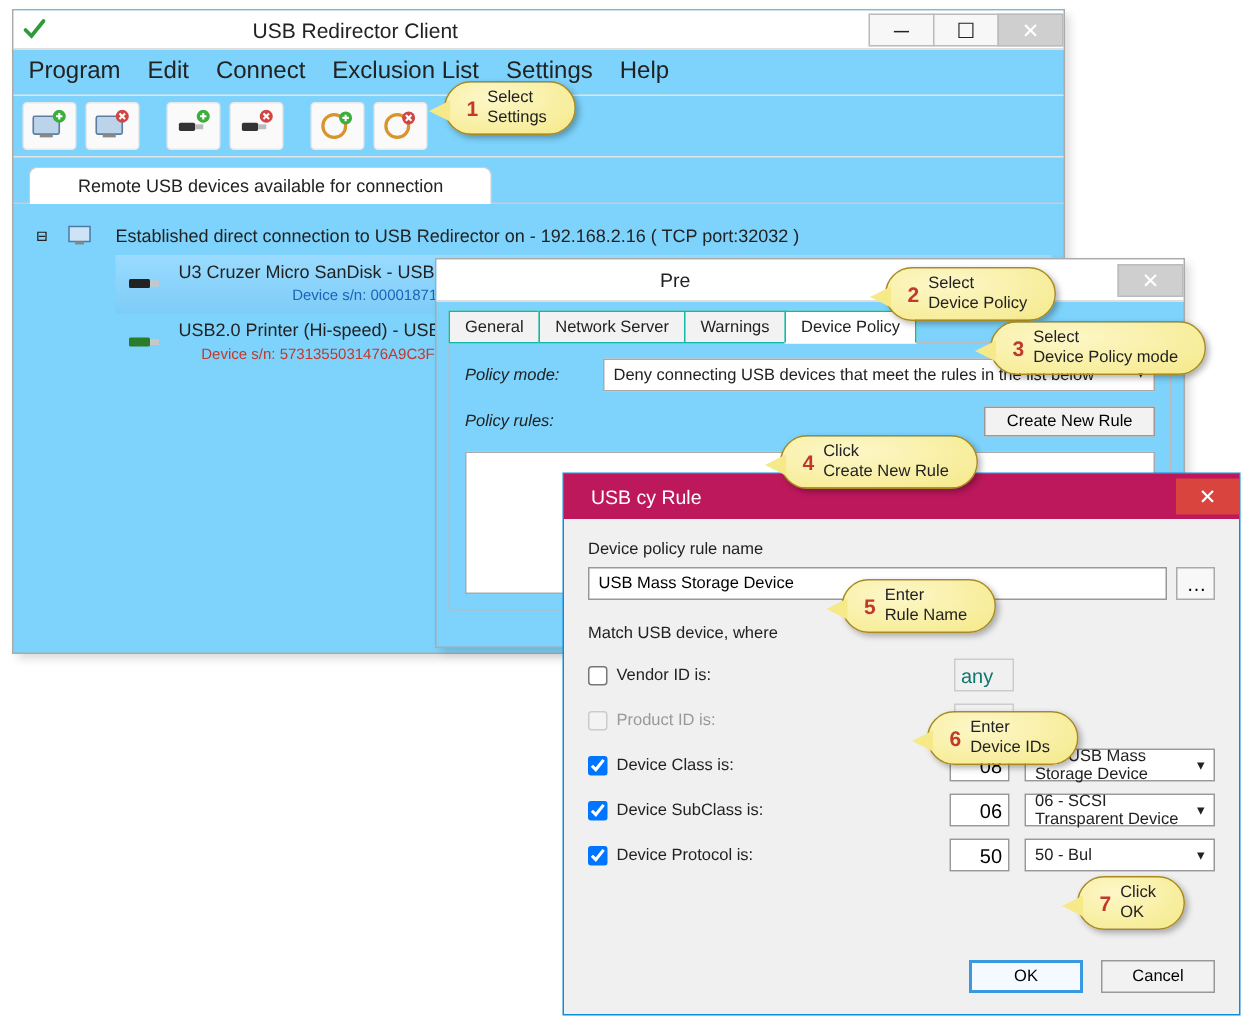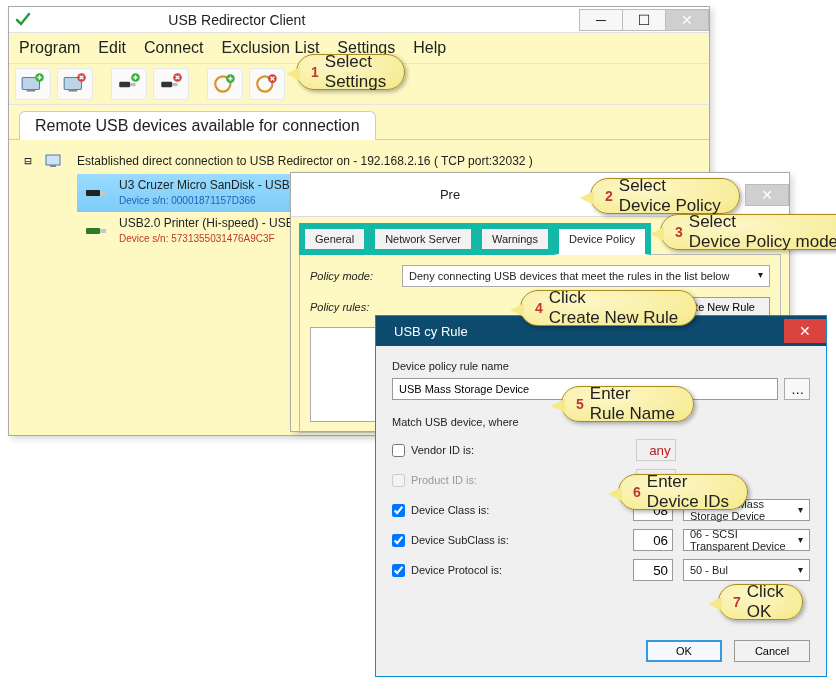--- a/index.html
+++ b/index.html
@@ -1,80 +1,80 @@
 <!DOCTYPE html>
 <html><head>
 <meta charset="utf-8">
 <style>
   * { box-sizing: border-box; }
   body { margin: 0; font-family: Tahoma, "Segoe UI", Arial, sans-serif; font-size: 11px; background: #fff; color: #222; width: 836px; height: 689px; overflow: hidden; position: relative; }
-  .window { position: absolute; border: 1px solid #aaa; background: #fef9c3; box-shadow: 3px 3px 6px rgba(0,0,0,0.15); }
+  .window { position: absolute; border: 1px solid #aaa; background: #7dd3fc; box-shadow: 3px 3px 6px rgba(0,0,0,0.15); }
   .titlebar { display:flex; align-items:center; background:#fff; height:26px; padding-left:6px; border-bottom:1px solid #e0e0e0; }
   .titlebar .title { font-size:14px; margin: 0 auto; }
   .winbtns { margin-left:auto; display:flex; }
   .winbtn { width:44px; height:22px; display:flex; align-items:center; justify-content:center; font-size:14px; border:1px solid #bbb; margin-left:-1px; background:#f7f7f7;}
   .winbtn.close { background:#cfcfcf; color:#fff; }
   .menubar { display:flex; gap:14px; padding:4px 8px; border-bottom:1px solid #e4e4e4; font-size:16px;}
   .menubar span { padding:2px 2px; }
   .toolbar { display:flex; gap:6px; padding:4px 6px; border-bottom:1px solid #e4e4e4;}
   .tbtn { width:36px; height:32px; border:1px solid #e8e8e8; border-radius:3px; display:flex; align-items:center; justify-content:center; position:relative; background:#fafafa;}
   .tbtn svg { width:26px; height:22px;}
   .tab-header { padding:6px 10px 0; }
-  .tab-header .tab { display:inline-block; padding:5px 15px; border:1px solid #ccc; border-bottom:none; border-radius:6px 6px 0 0; background:#fff; font-size:16px;}
+  .tab-header .tab { display:inline-block; padding:5px 32px; border:1px solid #ccc; border-bottom:none; border-radius:6px 6px 0 0; background:#fff; font-size:12px;}
   .tab-body { border-top:1px solid #ccc; margin-top:-1px; padding:8px 8px;}
   .tree { font-size:12px; }
   .tree-row { display:flex; align-items:center; padding:4px 6px; gap:8px; }
   .tree-row.sel { background: linear-gradient(#9adbff,#7dccf7); }
   .tree-icon { width:28px; height:18px; display:flex; align-items:center; justify-content:center;}
-  .tree-text { line-height:1.25; }
+  .tree-text { line-height:1.25;text-align:center; }
   .sn { font-size:10px; }
   .sn.blue { color:#1a63b8;}
   .sn.red { color:#c0392b;}
   .conn-parent { font-size:12px; }
   
   .pref { position:absolute; left:290px; top:172px; width:500px; height:260px; z-index:5;}
-  .pref .titlebar { background:#fff; border-bottom:1px solid #ddd; height:44px;}
+  .pref .titlebar { background:#fff; border-bottom:1px solid #ddd; height:28px;}
   .pref .title { font-size:13px; }
   .pref .winbtn.close { background:#cfcfcf; color:#fff;}
   .tabs-row { display:flex; padding:6px 8px 0 8px;}
-  .ptab { padding:4px 10px; border:6px solid #14b8a6; font-size:11px; background:#f2f2f2; margin-right:-1px;}
+  .ptab { padding:4px 10px; border:1px solid #14b8a6; font-size:11px; background:#f2f2f2; margin-right:-1px;}
   .ptab.active { background:#fff; border-bottom:1px solid #fff; position:relative; z-index:1;}
   .pbody { border:1px solid #bbb; margin:0 8px 8px; padding:10px 10px; margin-top:-1px;}
   .formrow { display:flex; align-items:center; margin-bottom:10px; gap:10px;}
   .formrow label { width:82px;font-style:italic; }
   .sel-wide { flex:1; height:22px; border:1px solid #aaa; background:#fff; padding:0 18px 0 6px; display:flex; align-items:center; position:relative;}
   .sel-wide:after { content:"▾"; position:absolute; right:6px; top:3px; font-size:10px; }
   .btn { border:1px solid #999; background:#f2f2f2; padding:3px 14px; font-size:11px;}
   .rulesbox { border:1px solid #aaa; height:95px; background:#fff;}
   
   .ruledlg { position:absolute; left:375px; top:315px; width:452px; height:362px; z-index:10; border:1px solid #0a8ed9;}
-  .ruledlg .titlebar { background:#0c4a6e; color:#fff; height:30px; border-bottom:none;}
+  .ruledlg .titlebar { background:#be185d; color:#fff; height:30px; border-bottom:none;}
   .ruledlg .titlebar .title { font-weight:normal; font-size:13px; margin-left:12px; margin-right:auto;}
   .ruledlg .winbtn.close { background:#d9443f; color:#fff; width:42px; height:24px; border:none;}
   .ruledlg .body { background:#f0f0f0; padding:14px 16px 14px 16px; height:calc(100% - 30px); display:flex; flex-direction:column;}
   .lbl { font-size:11px; margin-bottom:6px; display:block;}
   .textin { width:100%; height:22px; border:1px solid #999; background:#fff; padding:0 6px; font-size:11px;}
   .flexr { display:flex; gap:6px; align-items:center;}
   .dots { width:26px; height:22px; border:1px solid #aaa; background:#f8f8f8; text-align:center;}
   .match-row { display:flex; align-items:center; margin-bottom:6px; height:24px; gap:10px;}
   .cb { width:120px; display:flex; align-items:center; gap:6px;}
   .cb input { margin:0;}
   .cb.disabled { color:#999;}
   .short { width:40px; height:22px; border:1px solid #999; text-align:right; padding:0 4px; background:#fff;}
-  .short.dis { background:#f0f0f0; color:#b91c1c; border-color:#ccc; text-align:right;}
+  .short.dis { background:#f0f0f0; color:#0f766e; border-color:#ccc; text-align:left;}
   .combo { flex:1; height:22px; border:1px solid #999; background:#fff; padding:0 18px 0 6px; display:flex; align-items:center; position:relative; font-size:11px;}
   .combo:after { content:"▾"; position:absolute; right:6px; top:4px; font-size:10px;}
   .dlg-buttons { display:flex; justify-content:flex-end; gap:12px; margin-top:auto;}
   .dlg-buttons .btn { width:76px; text-align:center;}
   .dlg-buttons .btn.ok { border:2px solid #3898e0; background:#f4faff;}
   
   .callout { position:absolute; z-index:50; display:flex; align-items:center; height:36px; border:1px solid #a88a1e; border-radius:18px; background: radial-gradient(ellipse at 35% 30%, #fdf7c8, #f5e989); box-shadow: 2px 2px 4px rgba(0,0,0,0.3); padding:0 18px 0 14px; gap:6px; white-space:nowrap;}
   .callout.left-tail:before { content:""; position:absolute; left:-18px; top:12px; border:7px solid transparent; border-right:14px solid #f5e989;}
   .callout .num { font-weight:bold; font-size:14px; color:#c0392b;}
-  .callout .txt { font-size:17px; line-height:1.15;}
+  .callout .txt { font-size:11px; line-height:1.15;}
   .app-check { width:16px; height:16px; display:inline-block;}
   .twist { width:10px; text-align:center; font-family:monospace;}
 </style>
 </head>
 <body>
 
 <div class="window" style="left:8px; top:6px; width:702px; height:430px;">
   <div class="titlebar">
     <span class="app-check">
       <svg viewBox="0 0 16 16">

